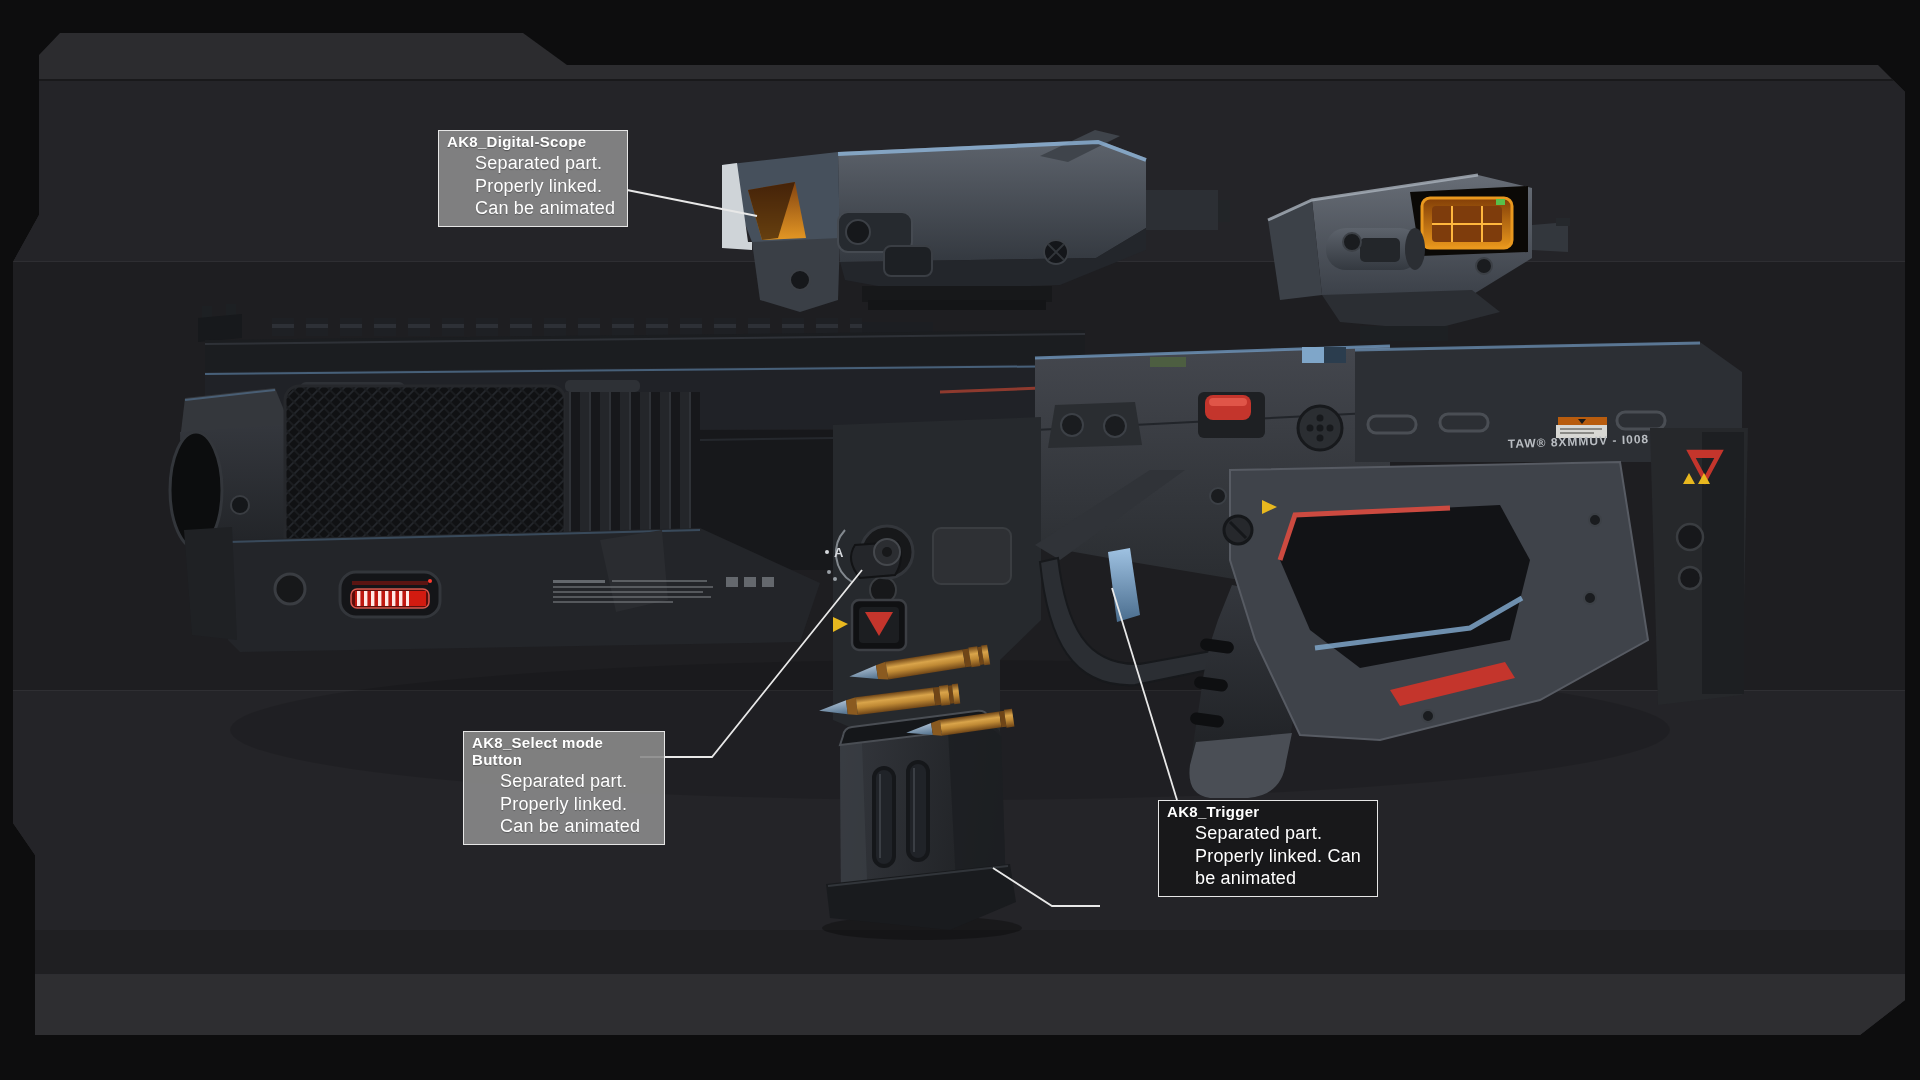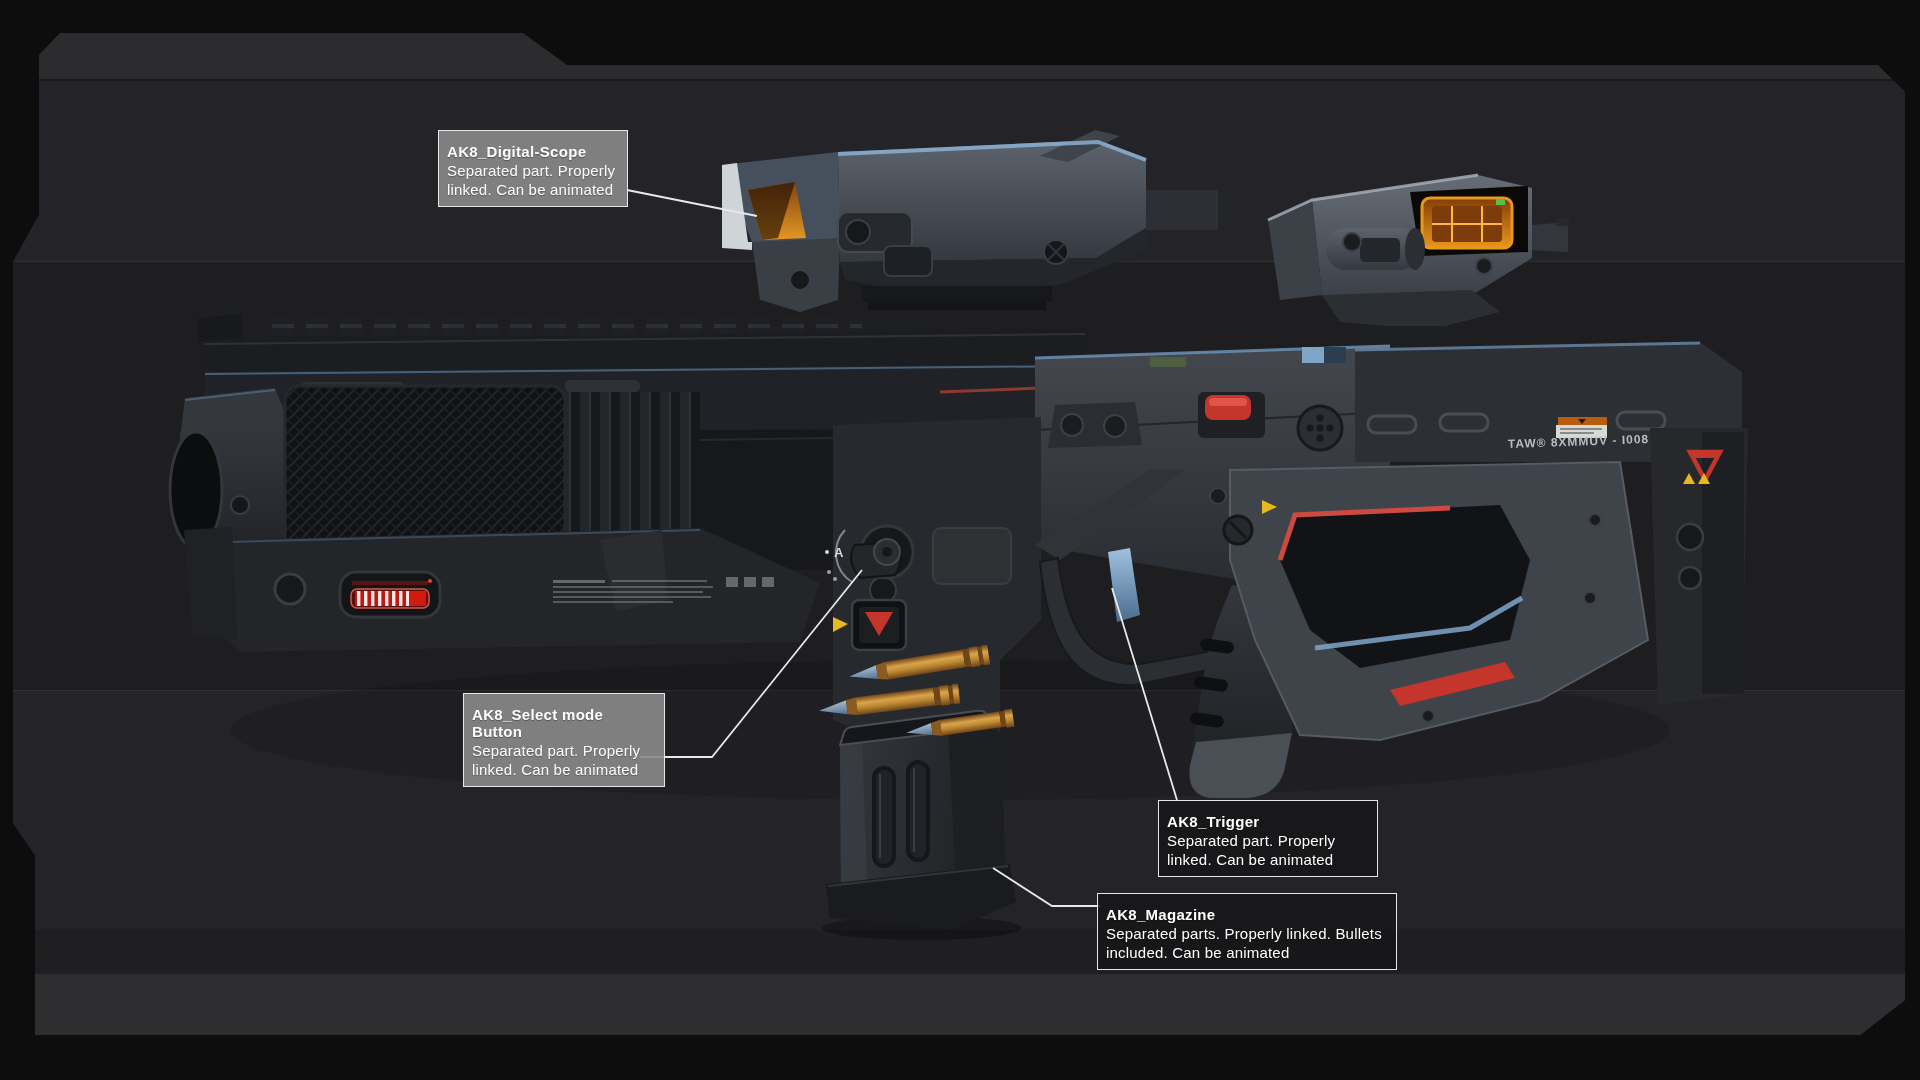--- a/index.html
+++ b/index.html
@@ -8,29 +8,29 @@
     --c-accent-red:#c4352c; --c-accent-red-trim:#cc4a40; --c-accent-orange:#f5a020;
     --c-accent-amber-dark:#b85c0e; --c-accent-blue:#7fa6c9; --c-accent-yellow:#e8b81f;
     --c-led-red:#ff3b30; --c-brass:#d9a44a;
     --c-label-gray-bg:rgba(138,138,138,0.9); --c-label-dark-bg:rgba(22,22,24,0.85);
     --c-label-border:#e6e6e6; --c-label-text:#ffffff; --c-leader-line:#e8e8e8;
   }
   html,body{margin:0;padding:0;background:var(--c-outer-bg);}
   #stage{position:relative;width:1920px;height:1080px;overflow:hidden;
          background:var(--c-outer-bg);font-family:"Liberation Sans",sans-serif;}
   #scene{position:absolute;left:0;top:0;}
-  .callout{position:absolute;box-sizing:border-box;padding:12px 8px 6px 8px;
+  .callout{position:absolute;box-sizing:border-box;padding:2px 8px 6px 8px;
            border:1px solid var(--c-label-border);color:var(--c-label-text);
            font-family:"Liberation Sans",sans-serif;}
   .callout.gray{background:var(--c-label-gray-bg);}
   .callout.dark{background:var(--c-label-dark-bg);}
   .callout-title{font-size:15px;font-weight:700;letter-spacing:.3px;margin-bottom:2px;
                  text-shadow:0 1px 1px rgba(0,0,0,.35);}
-  .callout-desc{font-size:15px;line-height:1.25;letter-spacing:.2px;
-                text-shadow:0 1px 1px rgba(0,0,0,.3);}
+  .callout-desc{font-size:18px;line-height:1.25;letter-spacing:.2px;
+                text-shadow:0 1px 1px rgba(0,0,0,.3);margin-left:28px;}
 </style>
 </head>
 <body>
 
 <div id="stage">
 
 <svg id="scene" width="1920" height="1080" viewBox="0 0 1920 1080">
   <defs>
     <clipPath id="panelClip">
       <path d="M60,33 L523,33 L567,65 L1878,65 L1905,92 L1905,1000 L1860,1035 L35,1035 L35,855 L13,823 L13,262 L39,215 L39,55 Z"></path>
@@ -368,28 +368,24 @@
     <polyline points="1112,588 1177,800"></polyline>
     <polyline points="993,868 1052,906 1100,906"></polyline>
   </g>
 </svg>
 
 <div class="callout gray" style="left:438px;top:130px;width:190px">
   <div class="callout-title">AK8_Digital-Scope</div>
   <div class="callout-desc">Separated part. Properly linked. Can be animated</div>
 </div>
 
-<div class="callout gray" style="left:463px;top:693px;width:202px">
+<div class="callout gray" style="left:463px;top:731px;width:202px">
   <div class="callout-title">AK8_Select mode Button</div>
   <div class="callout-desc">Separated part. Properly linked. Can be animated</div>
 </div>
 
 <div class="callout dark" style="left:1158px;top:800px;width:220px">
   <div class="callout-title">AK8_Trigger</div>
   <div class="callout-desc">Separated part. Properly linked. Can be animated</div>
 </div>
 
-<div class="callout dark" style="left:1097px;top:893px;width:300px">
-  <div class="callout-title">AK8_Magazine</div>
-  <div class="callout-desc">Separated parts. Properly linked. Bullets included. Can be animated</div>
+
 </div>
 
-</div>
-
 </body></html>

